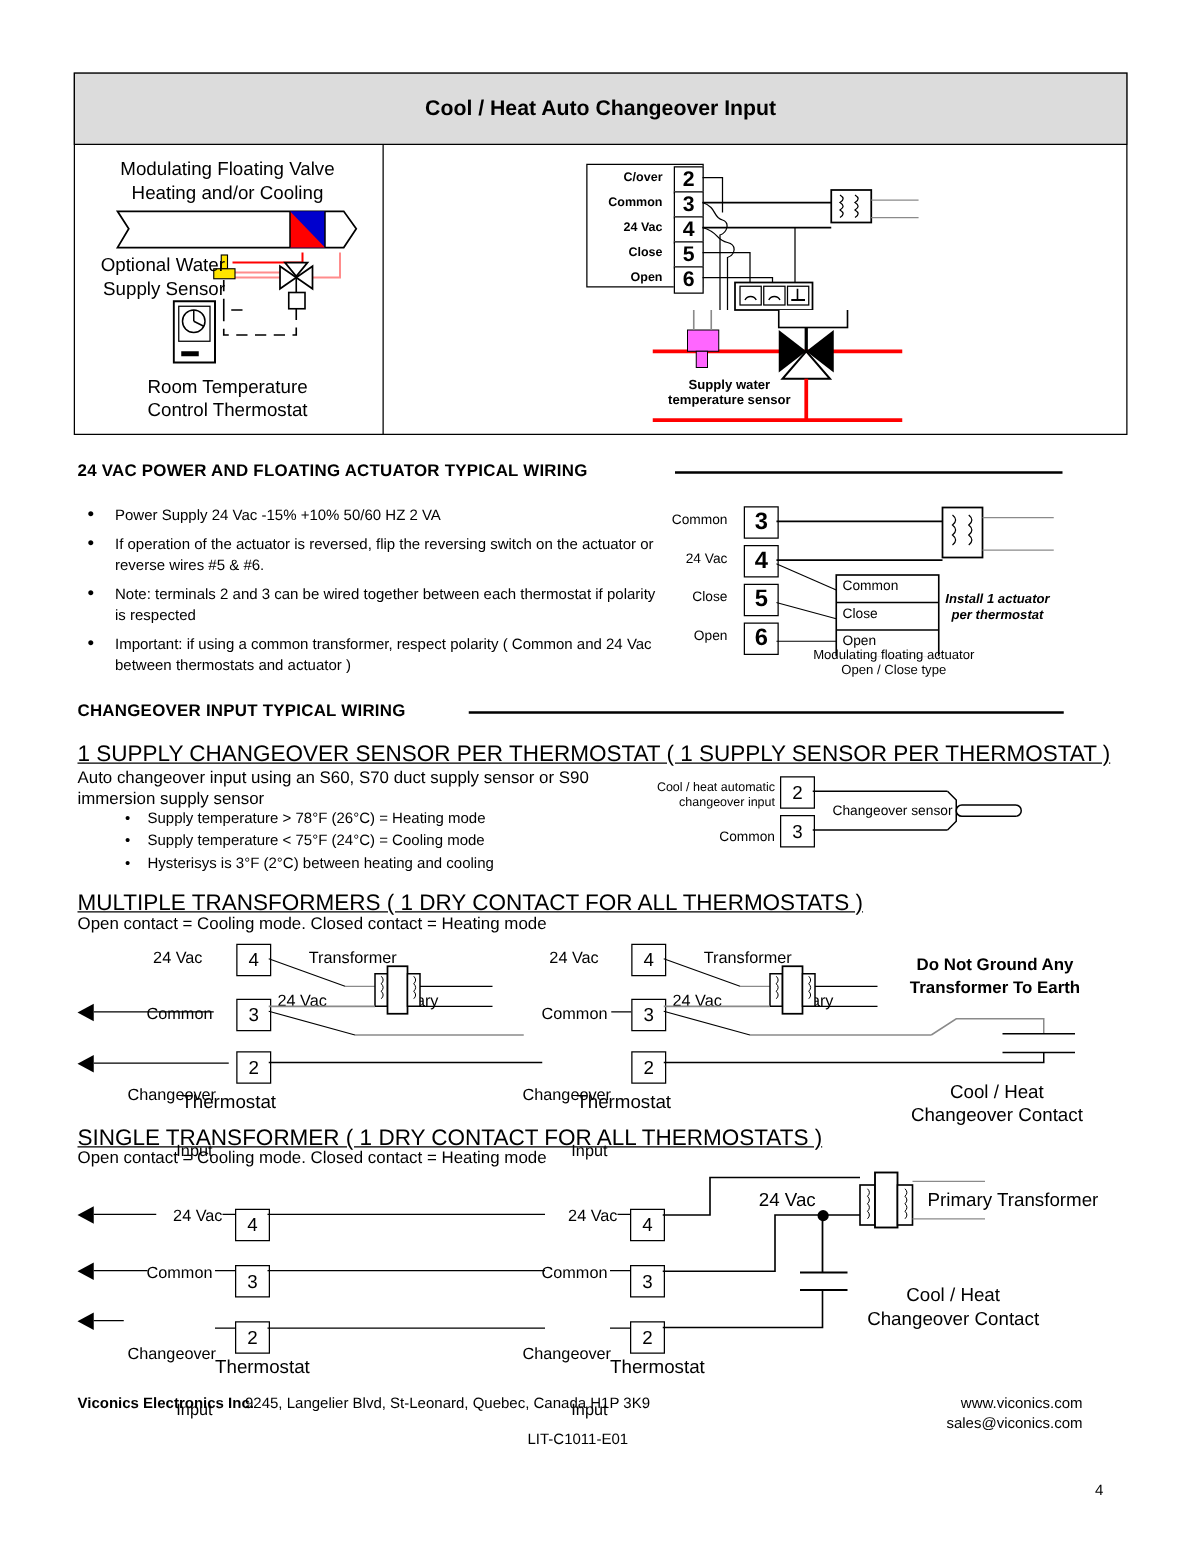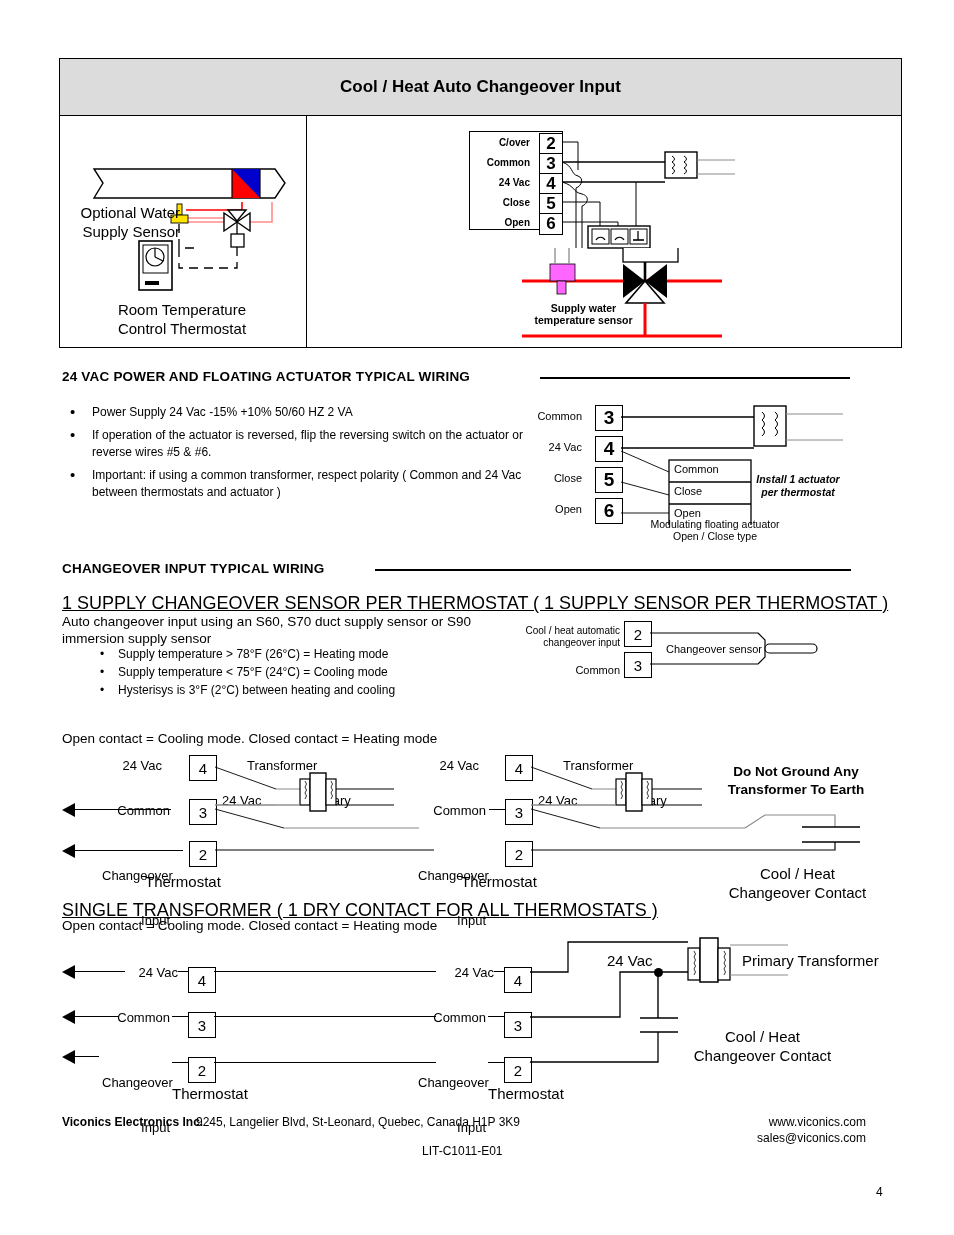--- a/index.html
+++ b/index.html
@@ -52,20 +52,24 @@
 <body>
 
 <div class="pg">
 
 <div class="abs" id="fig-frame"></div>
 <div class="abs" id="fig-title">
   <div>Cool / Heat Auto Changeover Input</div>
 </div>
 <div class="abs" id="fig-left-box"></div>
 
+<div class="cap abs" style="left:62px;top:126px;width:240px;">
+  <div>Modulating Floating Valve</div>
+  <div>Heating and/or Cooling</div>
+</div>
 
 <svg class="abs" style="left:92px;top:168px;" width="195" height="32">
   <polygon points="2,1 183,1 193,15 183,30 2,30 11,15" fill="#fff" stroke="#000" stroke-width="1.4"></polygon>
   <polygon points="140,1 168,1 168,30 140,30" fill="#0000cd"></polygon>
   <polygon points="140,1 140,30 168,30" fill="#ff0000"></polygon>
   <line x1="140" y1="1" x2="140" y2="30" stroke="#000" stroke-width="1.2"></line>
   <line x1="168" y1="1" x2="168" y2="30" stroke="#000" stroke-width="1.2"></line>
 </svg>
 
 <svg class="abs" style="left:150px;top:196px;" width="140" height="100">
@@ -165,20 +169,21 @@
   <div>temperature sensor</div>
 </div>
 
 <div class="sec-h" style="left:62px;top:369px;">24 VAC POWER AND FLOATING ACTUATOR TYPICAL WIRING</div>
 <div class="sec-rule" style="left:540px;top:377px;width:310px;"></div>
 
 <div class="abs" style="left:62px;top:404px;width:470px;">
   <ul class="bul">
     <li>Power Supply 24 Vac -15% +10% 50/60 HZ 2 VA</li>
     <li>If operation of the actuator is reversed, flip the reversing switch on the actuator or reverse wires #5 &amp; #6.</li>
+    <li>Note: terminals 2 and 3 can be wired together between each thermostat if polarity is respected</li>
     <li>Important: if using a common transformer, respect polarity ( Common and 24 Vac between thermostats and actuator )</li>
   </ul>
 </div>
 
 <div class="lbl11" style="left:524px;top:410px;width:58px;">Common</div>
 <div class="term mid" style="left:595px;top:405px;">3</div>
 <div class="lbl11" style="left:524px;top:441px;width:58px;">24 Vac</div>
 <div class="term mid" style="left:595px;top:436px;">4</div>
 <div class="lbl11" style="left:524px;top:472px;width:58px;">Close</div>
 <div class="term mid" style="left:595px;top:467px;">5</div>
@@ -239,20 +244,21 @@
 
 <svg class="abs" style="left:650px;top:618px;" width="175" height="62">
   <line x1="0" y1="15" x2="108" y2="15" stroke="#000" stroke-width="1.2"></line>
   <line x1="0" y1="46" x2="108" y2="46" stroke="#000" stroke-width="1.2"></line>
   <path d="M108,15 L115,22 L115,39 L108,46" stroke="#000" stroke-width="1.2" fill="none"></path>
   <rect x="115" y="26" width="52" height="9" rx="4.5" fill="#fff" stroke="#000" stroke-width="1.2"></rect>
   <rect x="16" y="20" width="88" height="21" fill="#fff" stroke="none"></rect>
 </svg>
 <div class="abs" style="left:666px;top:643px;font-size:11px;">Changeover sensor</div>
 
+<div class="sub-h" style="left:62px;top:712px;">MULTIPLE TRANSFORMERS ( 1 DRY CONTACT FOR ALL THERMOSTATS )</div>
 <div class="body-t" style="left:62px;top:730px;">Open contact = Cooling mode. Closed contact = Heating mode</div>
 
 <div class="arrow-l" style="left:62px;top:803px;"></div>
 <div class="hl" style="left:75px;top:809px;width:96px;"></div>
 <div class="arrow-l" style="left:62px;top:844px;"></div>
 <div class="hl" style="left:75px;top:850px;width:108px;"></div>
 
 <div class="lbl13" style="left:110px;top:758px;width:52px;">24 Vac</div>
 <div class="term sm" style="left:189px;top:755px;">4</div>
 <div class="lbl13" style="left:112px;top:803px;width:58px;">Common</div>

